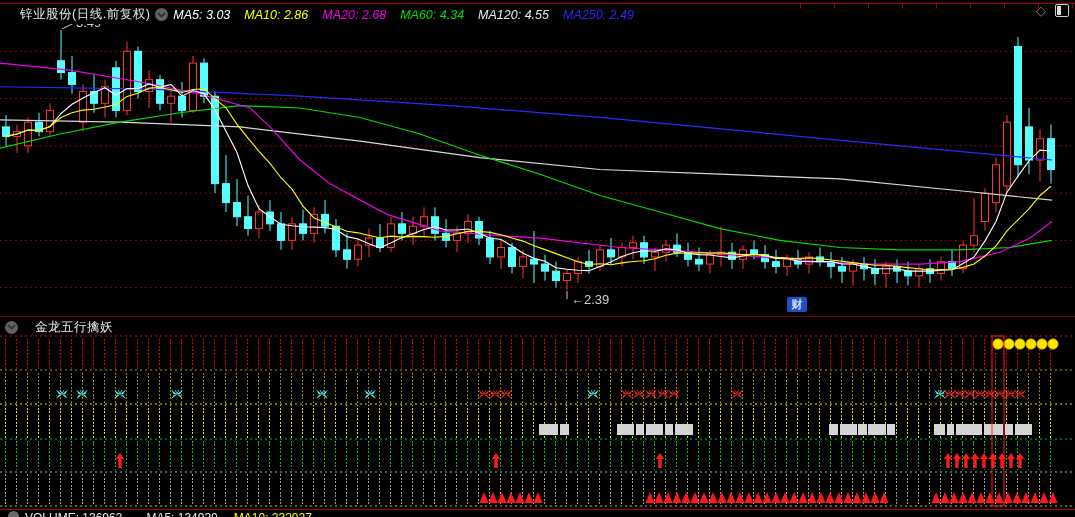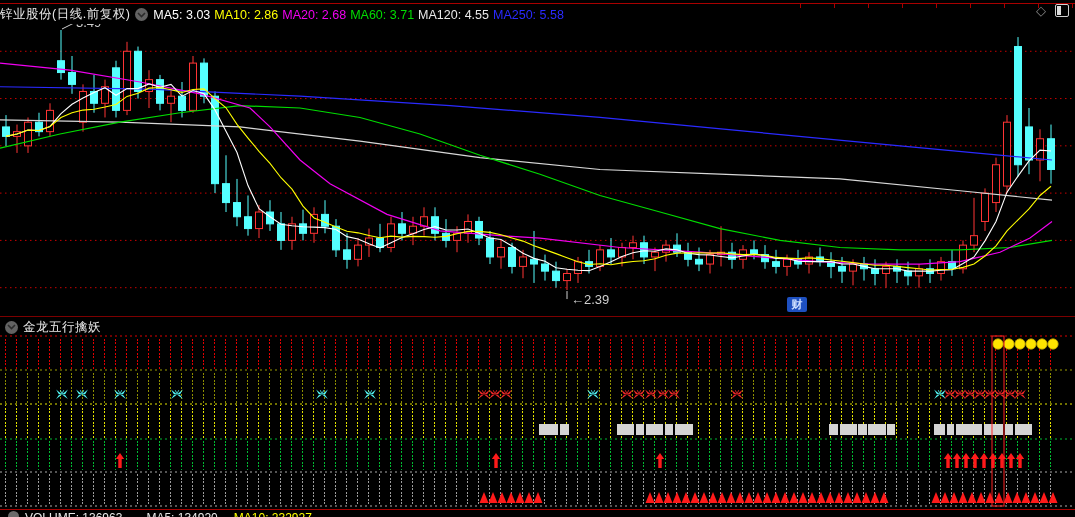--- a/index.html
+++ b/index.html
@@ -4,36 +4,36 @@
 <style>
   html,body{margin:0;padding:0;background:#000;}
   #app{position:relative;width:1075px;height:517px;background:#000;overflow:hidden;
        font-family:"Liberation Sans","DejaVu Sans",sans-serif;}
   
   .top-line{position:absolute;top:3px;left:0;width:1075px;height:1px;background:#a80000;}
   .top-ticks{position:absolute;top:3px;left:800px;width:275px;height:5px;
     background:repeating-linear-gradient(90deg,#a80000 0 1px,transparent 1px 34px);}
   
   .hdr{position:absolute;top:5px;left:0;width:1075px;height:19px;display:flex;align-items:center;}
-  .hdr .title{color:#e8e8e8;font-size:12.5px;margin-left:0;letter-spacing:.5px;}
+  .hdr .title{color:#e8e8e8;font-size:12.5px;margin-left:20px;letter-spacing:.5px;}
   .chev{width:13px;height:13px;border-radius:50%;background:#636363;display:inline-flex;
         align-items:center;justify-content:center;margin:0 5px;}
   .chev svg{display:block}
-  .legend{display:flex;align-items:center;gap:4px;font-size:12.5px;}
+  .legend{display:flex;align-items:center;gap:14px;font-size:12.5px;font-style:italic;}
   .hdr-icons{position:absolute;right:6px;top:4px;display:flex;align-items:center;gap:9px;}
   .dia{color:#8a8a8a;font-size:13px;line-height:13px;}
   .panebtn{width:12px;height:11px;border:1px solid #cfcfcf;border-radius:2px;position:relative;}
   .panebtn::after{content:"";position:absolute;left:1px;top:1px;bottom:1px;width:4px;background:#dcdcdc;}
   
   #main-chart{position:absolute;top:24px;left:0;}
   .sep1{position:absolute;top:316px;left:0;width:1075px;height:1px;background:#7c0000;}
   
   #sub{position:absolute;top:317px;left:0;width:1075px;height:192px;}
   .sub-hdr{position:absolute;top:2px;left:0;height:16px;display:flex;align-items:center;}
-  .sub-hdr .title{color:#e8e8e8;font-size:12.5px;margin-left:0px;letter-spacing:.5px;}
+  .sub-hdr .title{color:#e8e8e8;font-size:12.5px;margin-left:12px;letter-spacing:.5px;}
   .band{position:absolute;left:0;width:1057px;}
   .b1{top:20px;height:33px;background-image:
       repeating-linear-gradient(0deg,#000 0 1.5px,transparent 1.5px 3.5px),
       repeating-linear-gradient(90deg,transparent 0 5px,#e00000 5px 6px,transparent 6px 11px);}
   .b2{top:54px;height:33px;background-image:
       repeating-linear-gradient(0deg,#000 0 1.5px,transparent 1.5px 3.5px),
       repeating-linear-gradient(90deg,transparent 0 5px,#8d8d00 5px 6px,transparent 6px 11px);}
   .b3{top:88px;height:34px;background-image:
       repeating-linear-gradient(0deg,#000 0 1.5px,transparent 1.5px 3.5px),
       repeating-linear-gradient(90deg,transparent 0 5px,#e2e200 5px 6px,transparent 6px 11px);}
@@ -65,23 +65,23 @@
     <span class="title">锌业股份(日线.前复权)</span>
     <span class="chev">
       <svg width="9" height="6" viewBox="0 0 9 6">
           <path d="M1,1 L4.5,4.5 L8,1" stroke="#2b2b2b" stroke-width="1.6" fill="none"></path>
         </svg>
     </span>
     <span class="legend" id="legend">
         <span style="color: rgb(255, 255, 255);">MA5: 3.03</span>
         <span style="color: rgb(255, 255, 0);">MA10: 2.86</span>
         <span style="color: rgb(240, 0, 240); text-align: center;">MA20: 2.68</span>
-        <span style="color: rgb(0, 221, 0);">MA60: 3.71</span>
+        <span style="color: rgb(0, 221, 0);">MA60: 4.34</span>
         <span style="color: rgb(232, 232, 232);">MA120: 4.55</span>
-        <span style="color: rgb(42, 42, 255);">MA250: 5.58</span>
+        <span style="color: rgb(42, 42, 255);">MA250: 2.49</span>
       </span>
   </div>
   <div class="hdr-icons">
     <span class="dia">◇</span>
     <span class="panebtn"></span>
   </div>
 
   <svg id="main-chart" width="1075" height="293">
       <line x1="0" y1="27.27600000000007" x2="1075" y2="27.27600000000007" stroke="#c80000" stroke-width="1" stroke-dasharray="1.5 3.5"></line>
       <line x1="0" y1="74.55600000000001" x2="1075" y2="74.55600000000001" stroke="#c80000" stroke-width="1" stroke-dasharray="1.5 3.5"></line>

